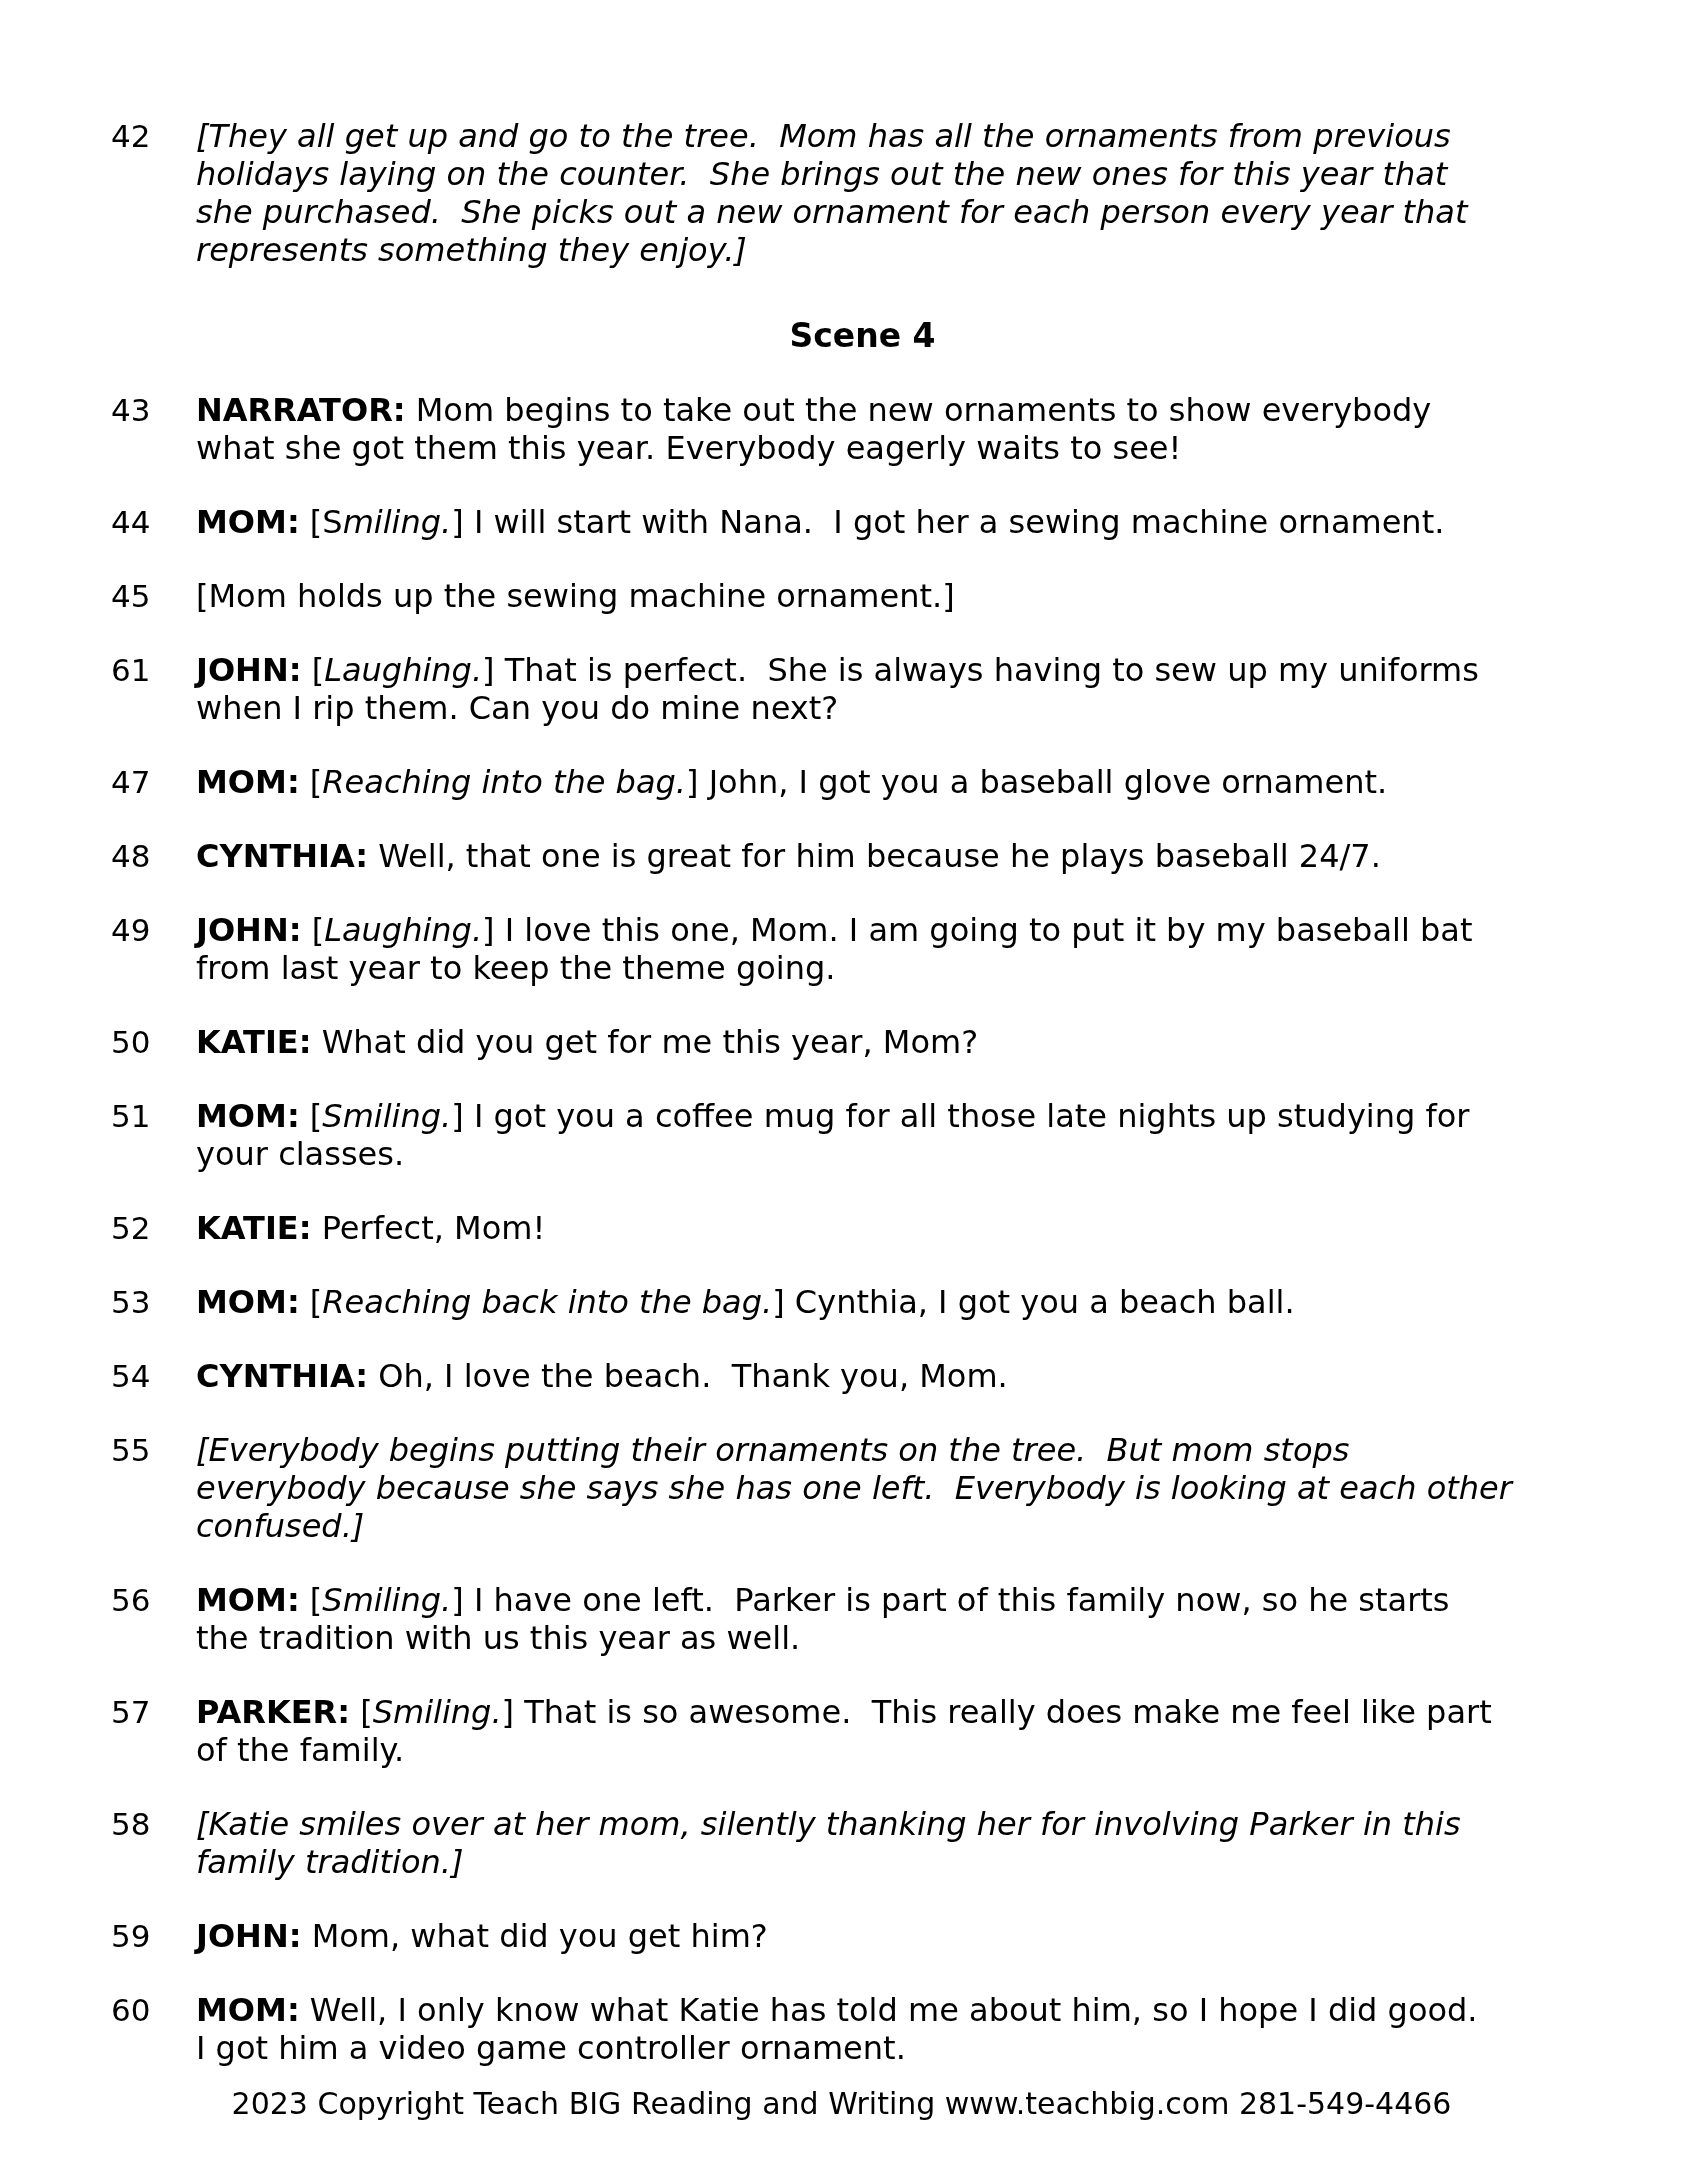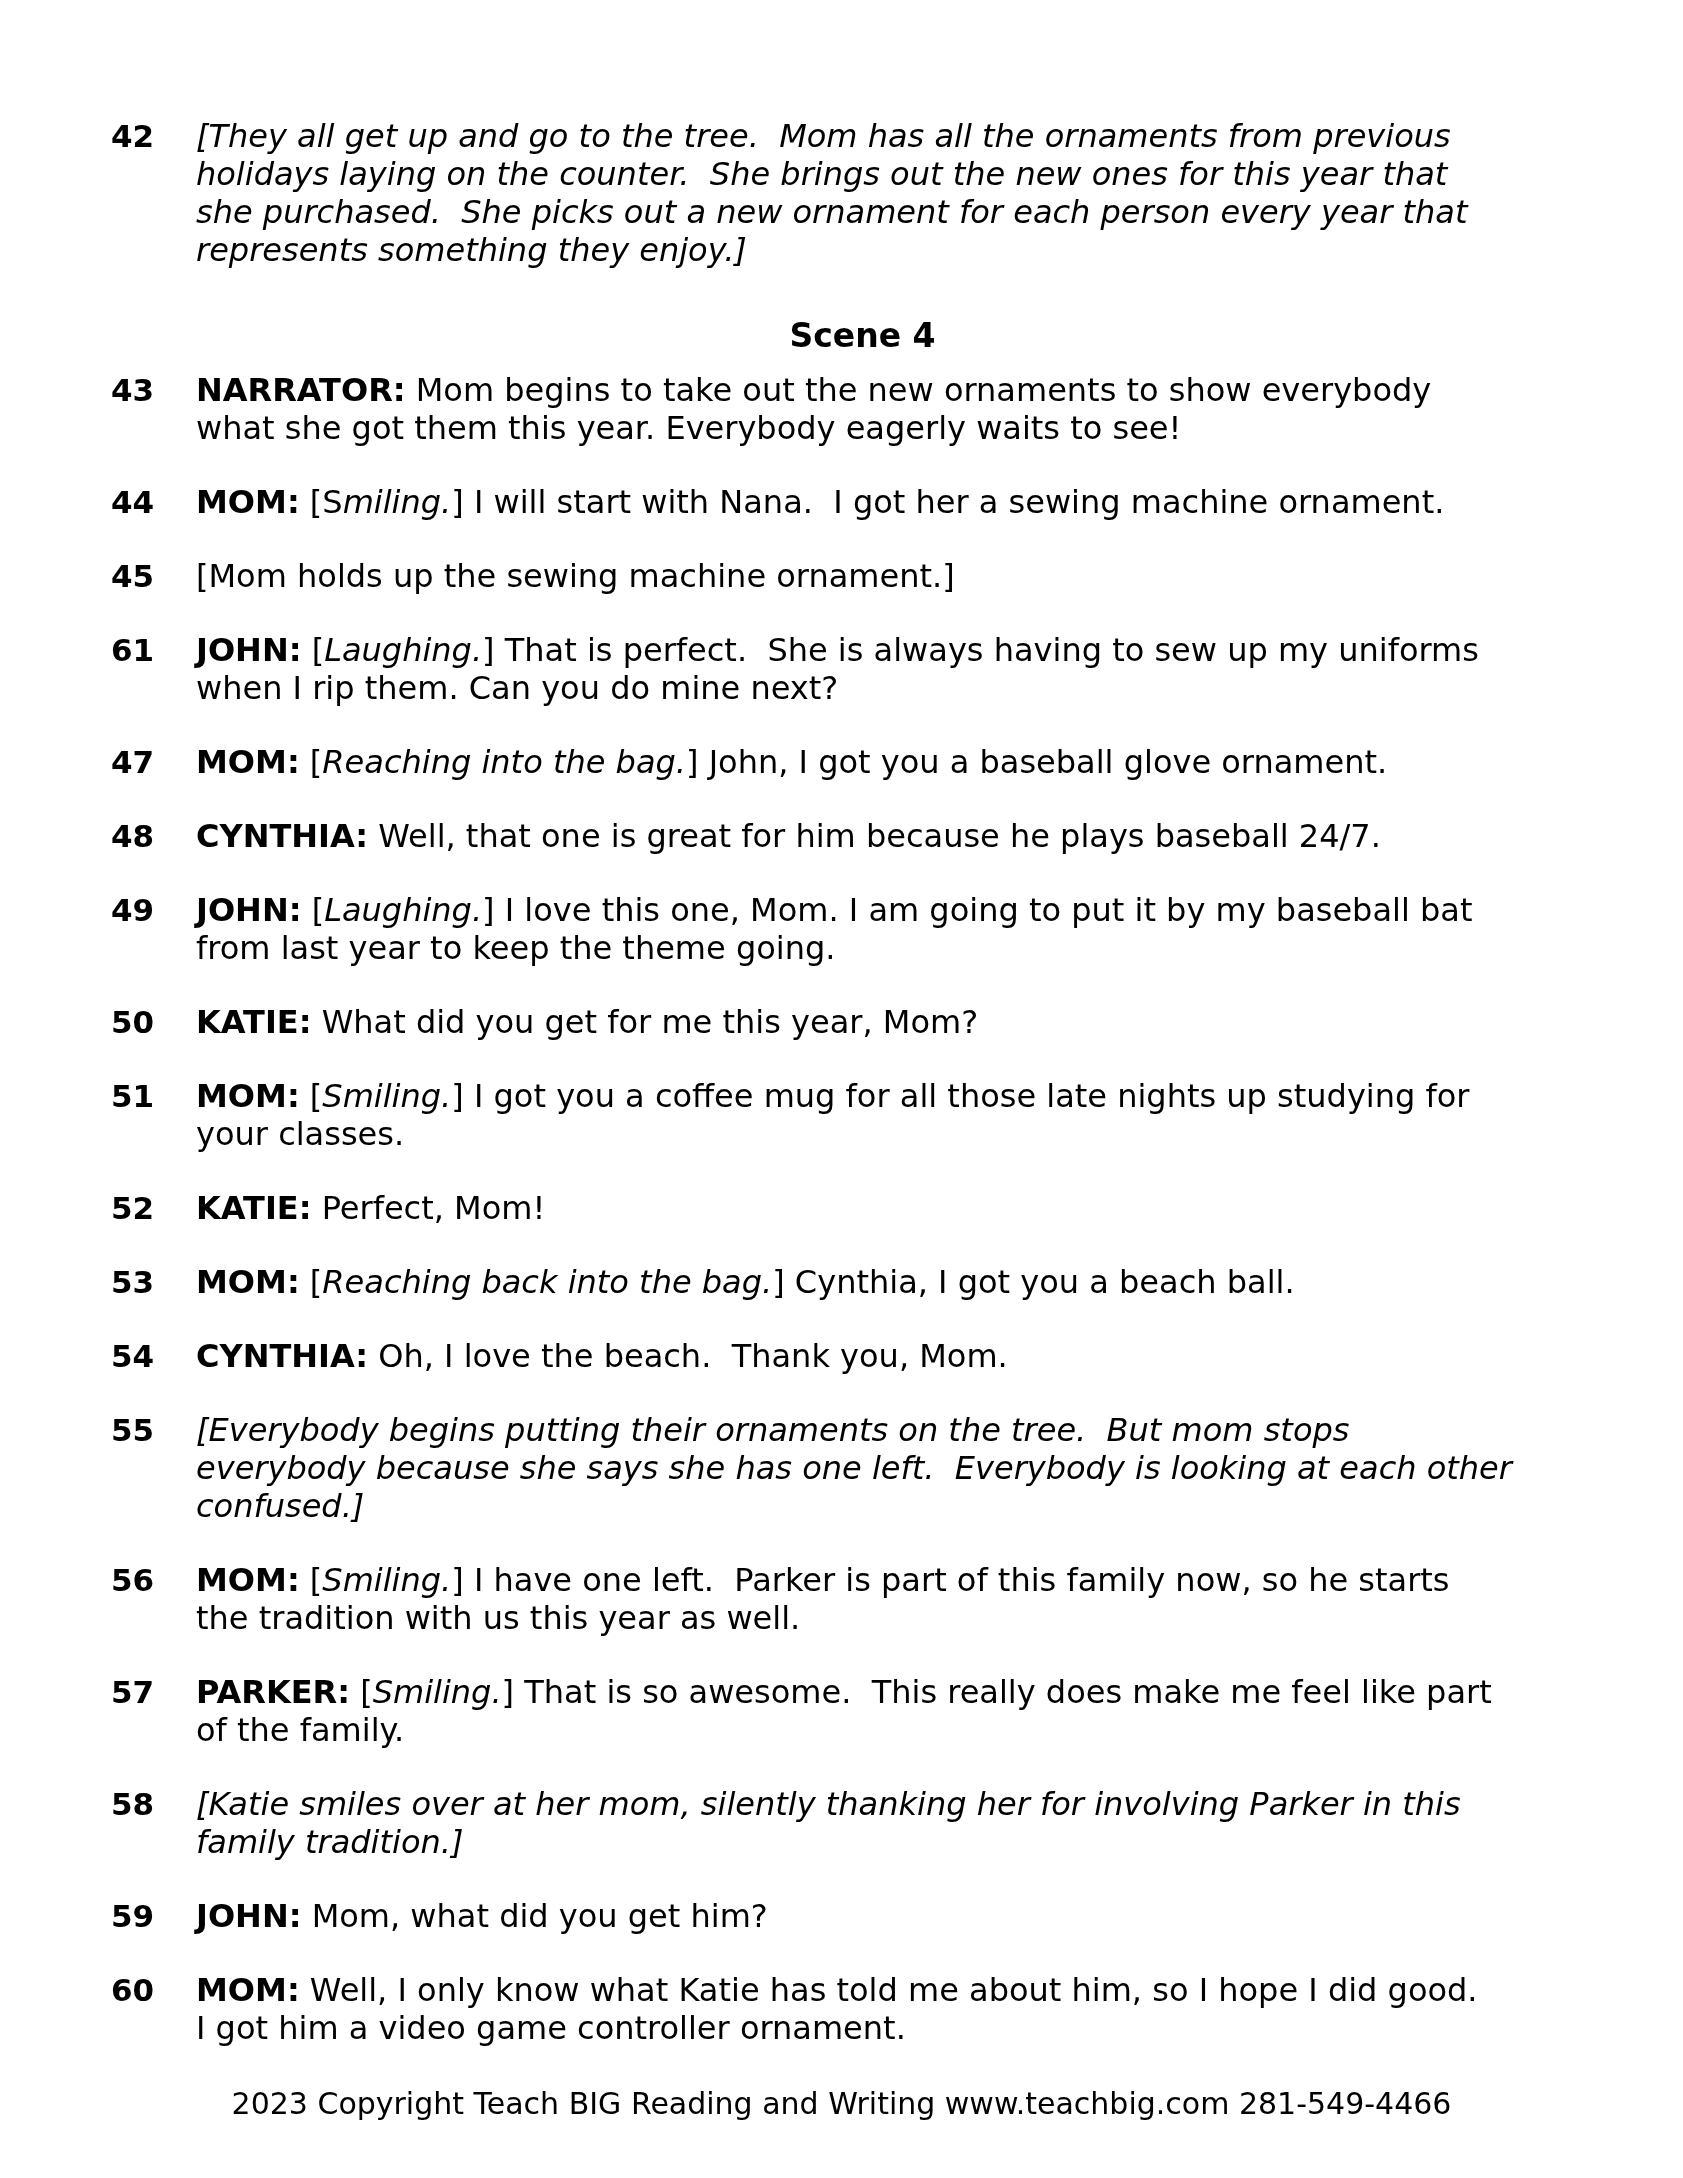--- a/index.html
+++ b/index.html
@@ -22,35 +22,34 @@
   .para {
     display: flex;
     align-items: flex-start;
     margin-bottom: 36px;
   }
   .num {
     flex: 0 0 85px;
     font-size: 31px;
     line-height: 38px;
     white-space: pre;
-    font-weight: bold;
   }
   .text {
     font-size: 32px;
     line-height: 38px;
   }
   .line {
     min-height: 38px;
     white-space: pre-wrap;
   }
   .seg-b { font-weight: bold; margin-top: 8px; }
   .seg-i { font-style: italic; text-align: center; }
   .heading {
     padding-top: 12px;
-    margin-bottom: 16px;
+    margin-bottom: 36px;
     font-size: 33px;
     font-weight: bold;
     line-height: 38px;
     text-align: center;
   }
   .footer {
     position: absolute;
     top: 2057px;
     left: 0;
     width: 100%;

